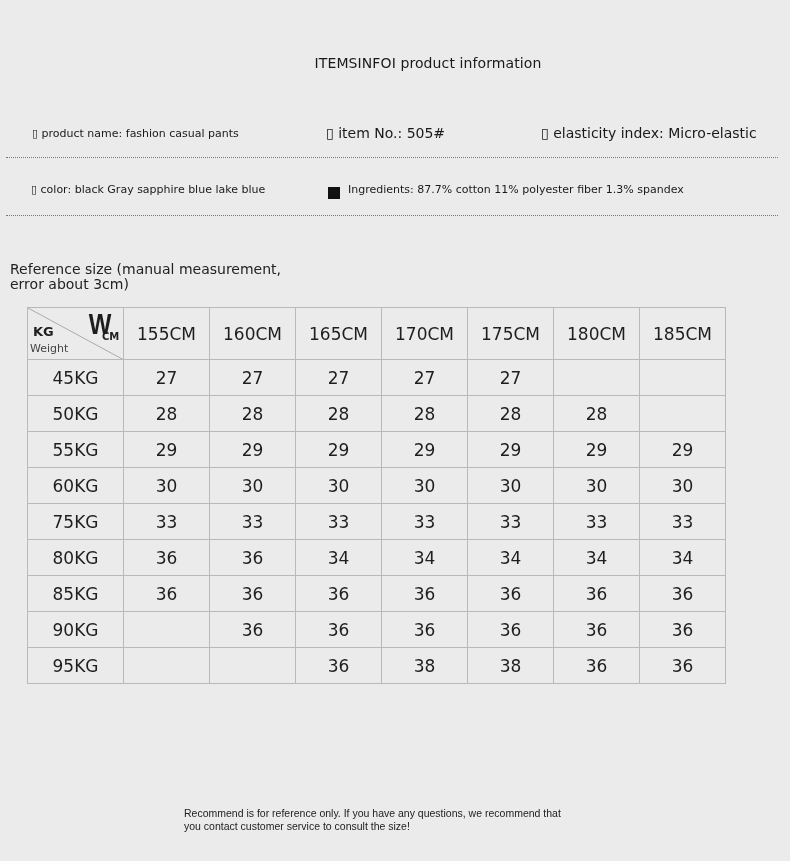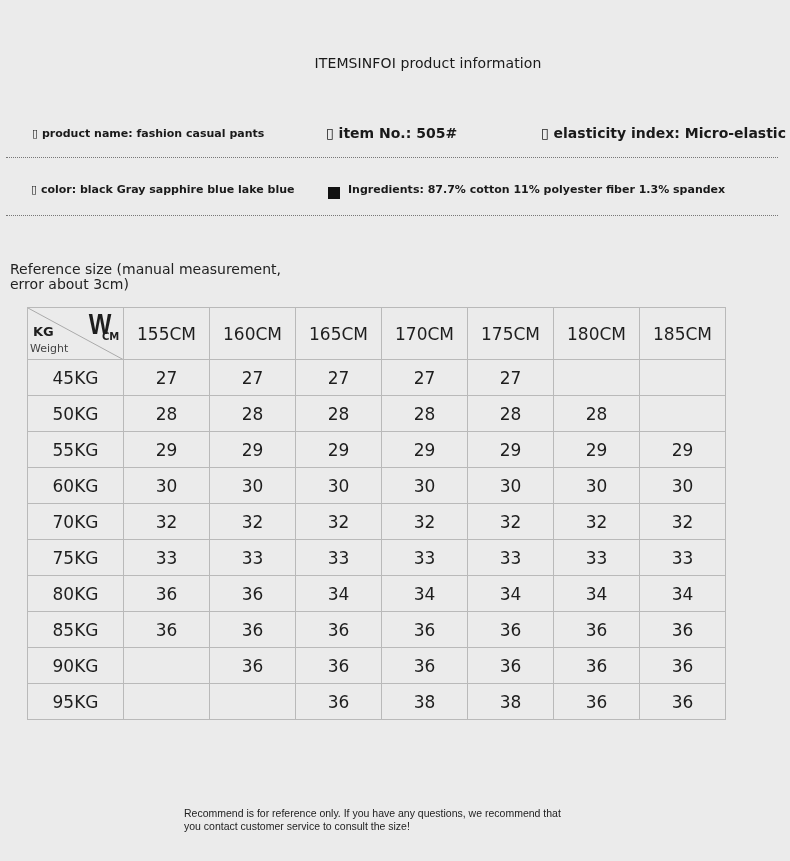--- a/index.html
+++ b/index.html
@@ -4,21 +4,21 @@
 <style>
   html, body { margin:0; padding:0; }
   body {
     width:790px; height:861px; background:#ebebeb; position:relative; overflow:hidden;
     font-family:"DejaVu Sans", sans-serif; color:#1a1a1a;
   }
   .title {
     position:absolute; top:55px; left:0; width:762px; text-align:center;
     font-size:14px; letter-spacing:0.1px;padding-left:47px;
   }
-  .info { position:absolute; font-size:11px; white-space:nowrap;font-weight:bold; }
+  .info { position:absolute; font-size:11px; white-space:nowrap; }
   .item-no { font-size:14px;text-align:center; }
   .elastic { font-size:14px; }
   .dotline {
     position:absolute; left:6px; width:772px; height:0;
     border-top:1px dotted #777;
   }
   .blk {
     display:inline-block; width:12px; height:12px; background:#111; vertical-align:-6px; margin-right:8px;
   }
   .ref {
@@ -125,30 +125,20 @@
         <td class="c0">60KG</td>
         <td class="cx">30</td>
         <td class="cx">30</td>
         <td class="cx">30</td>
         <td class="cx">30</td>
         <td class="cx">30</td>
         <td class="cx">30</td>
         <td class="cx">30</td>
       </tr>
       <tr>
-        <td class="c0">70KG</td>
-        <td class="cx">32</td>
-        <td class="cx">32</td>
-        <td class="cx">32</td>
-        <td class="cx">32</td>
-        <td class="cx">32</td>
-        <td class="cx">32</td>
-        <td class="cx">32</td>
-      </tr>
-      <tr>
         <td class="c0">75KG</td>
         <td class="cx">33</td>
         <td class="cx">33</td>
         <td class="cx">33</td>
         <td class="cx">33</td>
         <td class="cx">33</td>
         <td class="cx">33</td>
         <td class="cx">33</td>
       </tr>
       <tr>

